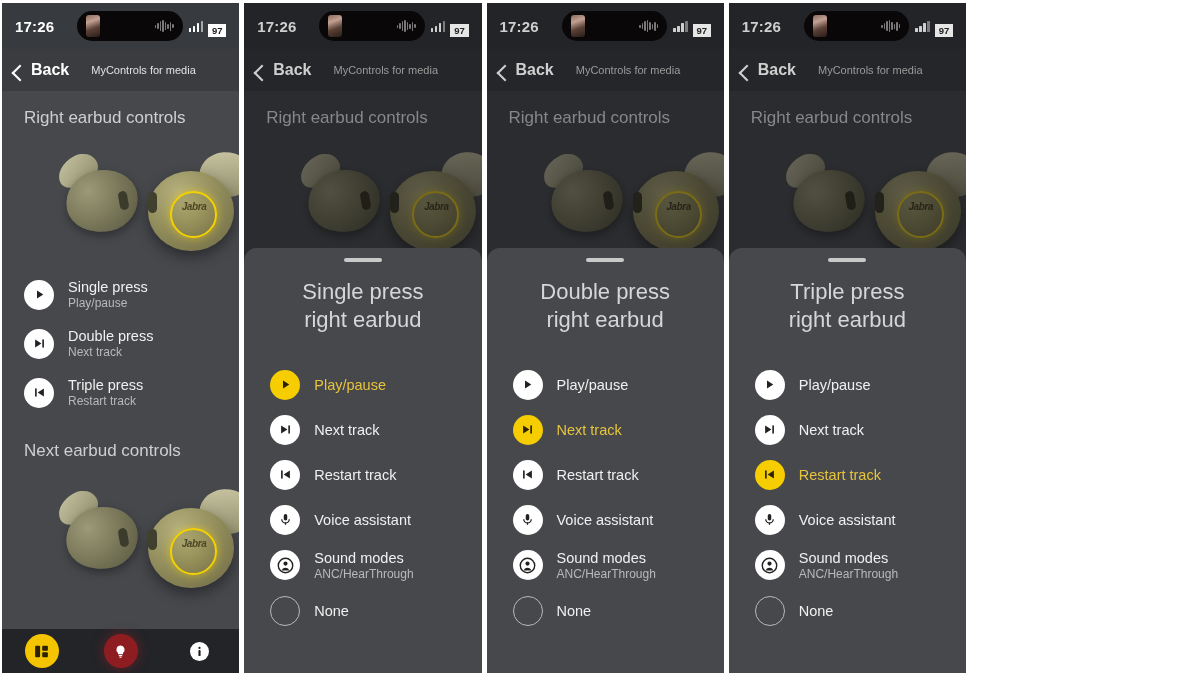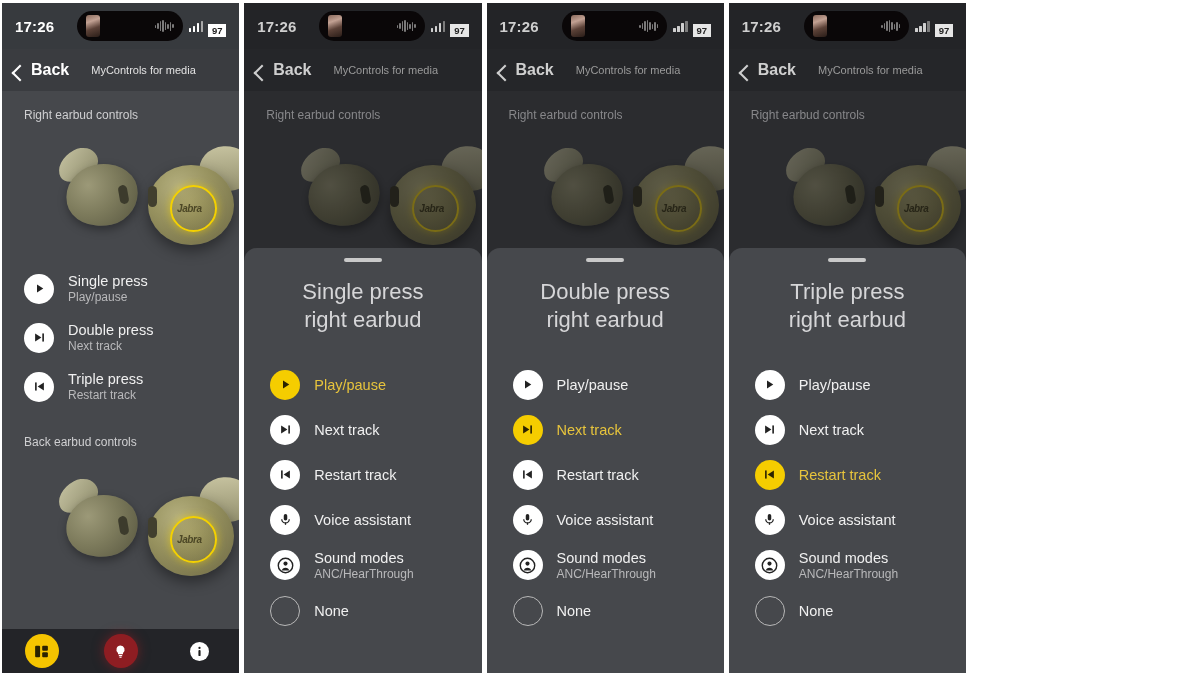--- a/index.html
+++ b/index.html
@@ -139,21 +139,21 @@
   }
 
   
   .content {
     position: relative;
     height: calc(100% - 88px);
     background: #46484c;
   }
   .section-title {
     color: #cfcfd1;
-    font-size: 12px;
+    font-size: 17px;
     padding: 17px 22px 0 22px;
   }
 
   
   .earbuds {
     position: relative;
     height: 130px;
     margin-top: 6px;
   }
   .bud {
@@ -205,23 +205,23 @@
     background: radial-gradient(circle at 40% 35%, rgba(170,160,90,.35), rgba(90,85,50,.25));
   }
   .bud-right-slot {
     left: 146px; top: 58px;
     width: 9px; height: 21px;
     background: #413f2e;
     border-radius: 5px;
   }
   .bud-logo {
     position: absolute;
-    left: 175px; top: 75px;
+    left: 175px; top: 67px;
     width: 34px;
-    text-align: left;
+    text-align: center;
     color: #4c4726;
     font-size: 10px;
     font-style: italic;
     font-weight: bold;
     letter-spacing: -0.4px;
   }
 
   
   .list { padding: 6px 0 0 0; }
   .row {
@@ -391,21 +391,21 @@
                 <path d="M19 5.5 L9 12 L19 18.5 Z" fill="#222"></path>
                 <rect x="4.9" y="5.5" width="2.6" height="13" fill="#222"></rect>
               </svg>
             </div>
             <div class="row-text">
               <div class="row-title">Triple press</div>
               <div class="row-sub">Restart track</div>
             </div>
           </div>
         </div>
-        <div class="section-title section-title-2">Back earbud controls</div>
+        <div class="section-title section-title-2">Next earbud controls</div>
         <div class="earbuds" style="margin-top: 10px;">
           <div class="bud bud-left-tip"></div>
           <div class="bud bud-left-body"></div>
           <div class="bud bud-left-slot"></div>
           <div class="bud bud-right-tip"></div>
           <div class="bud bud-right-body"></div>
           <div class="bud bud-right-slot"></div>
           <div class="bud bud-right-ring"></div>
           <div class="bud-logo">Jabra</div>
         </div>

